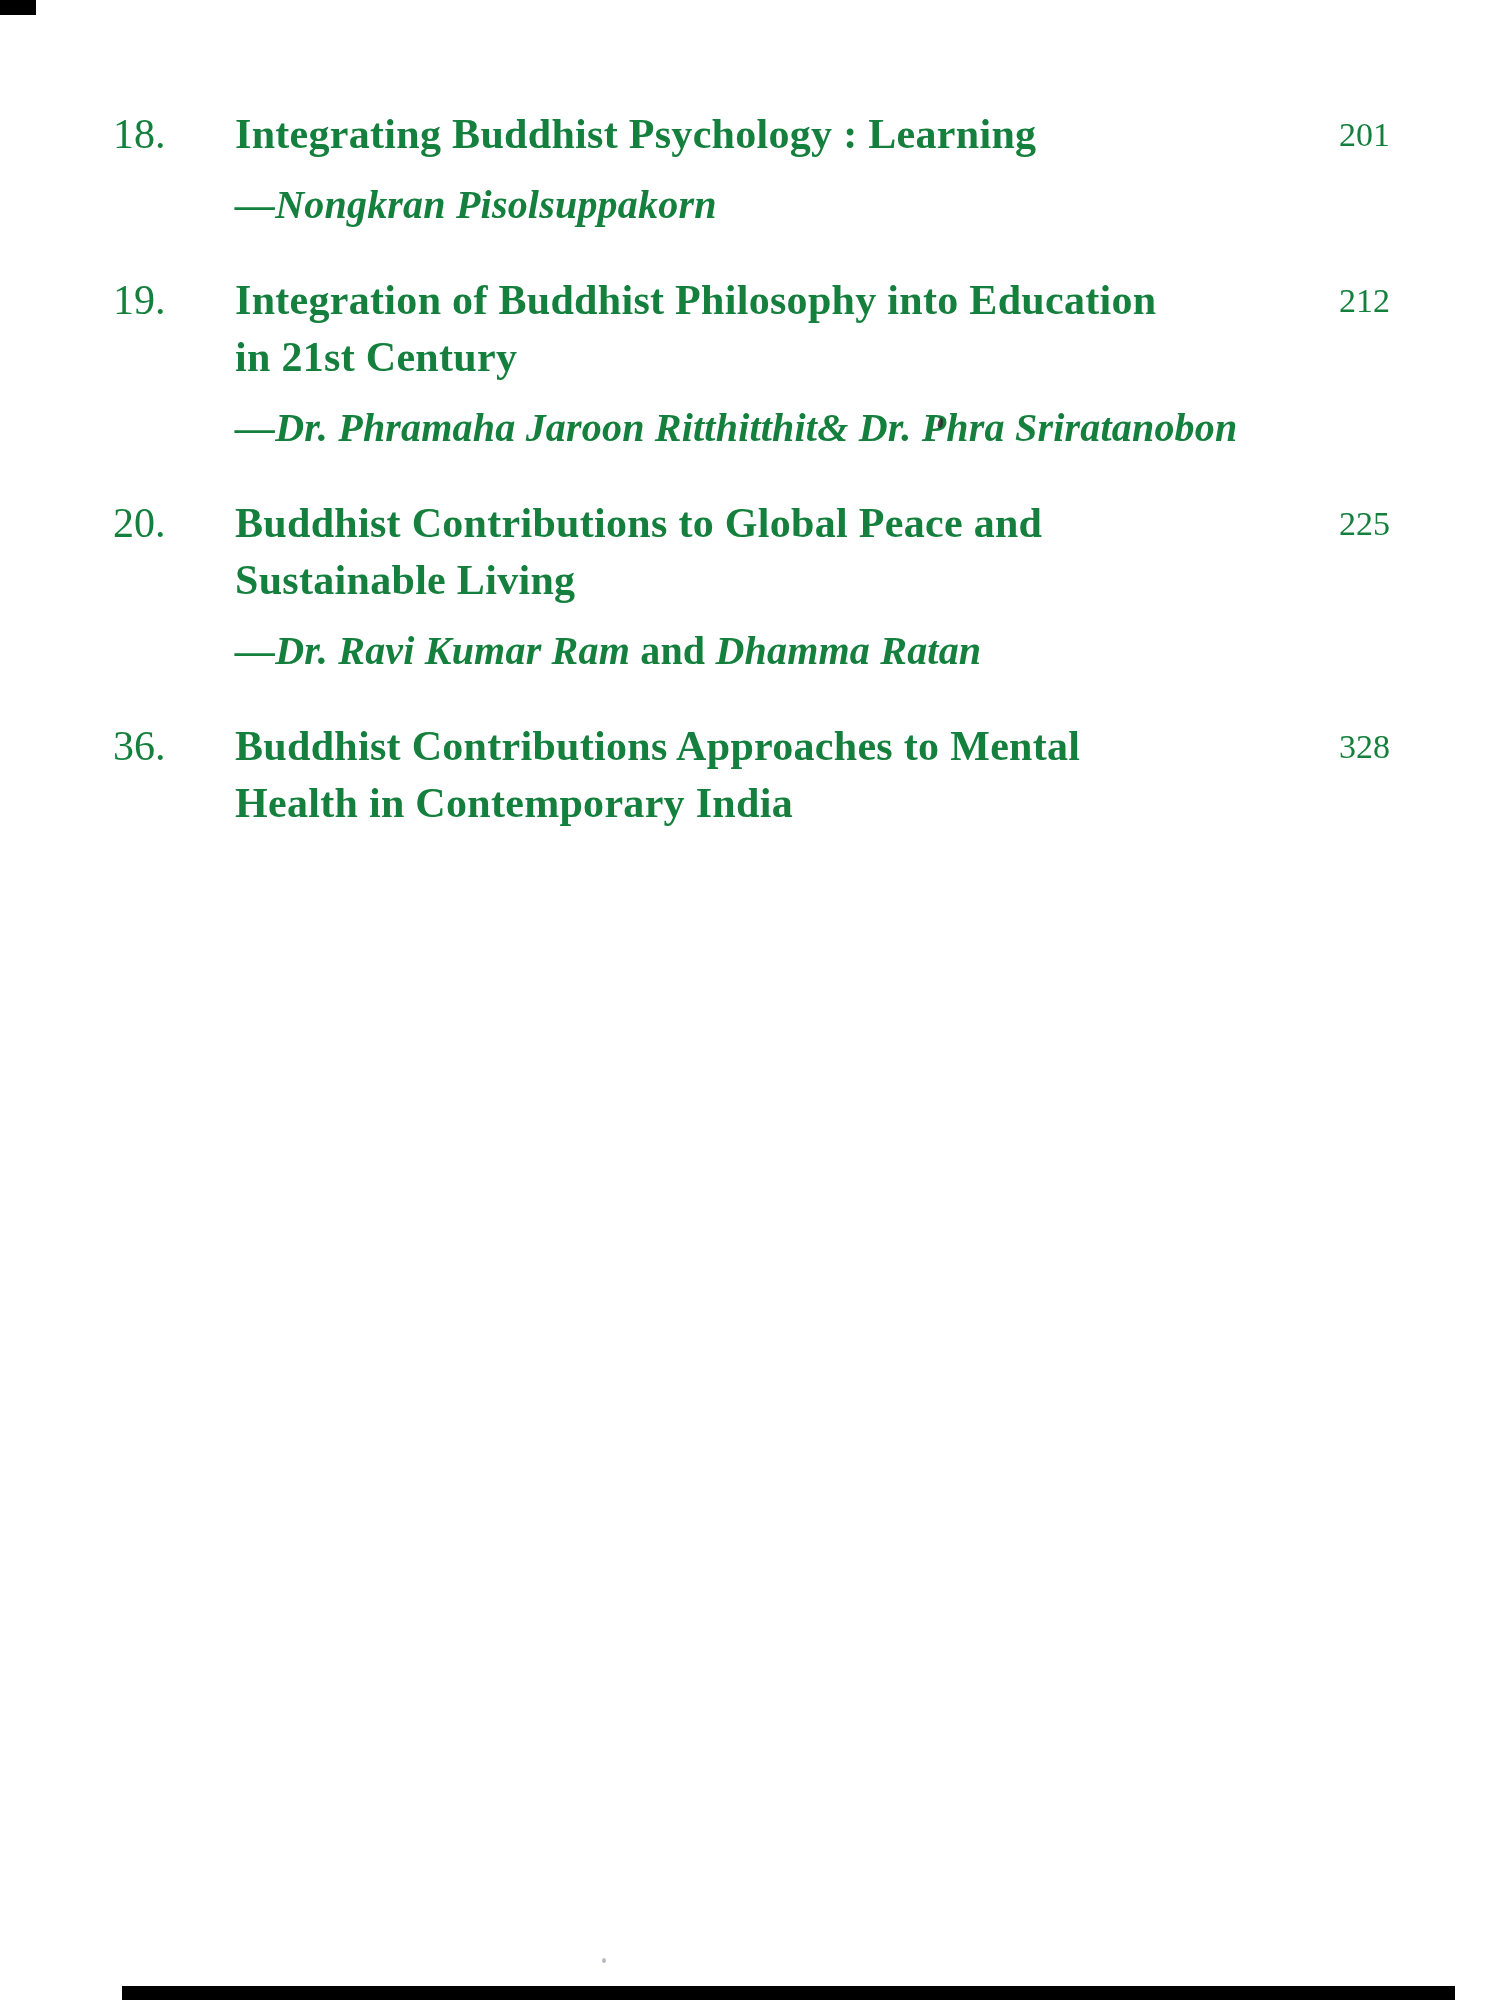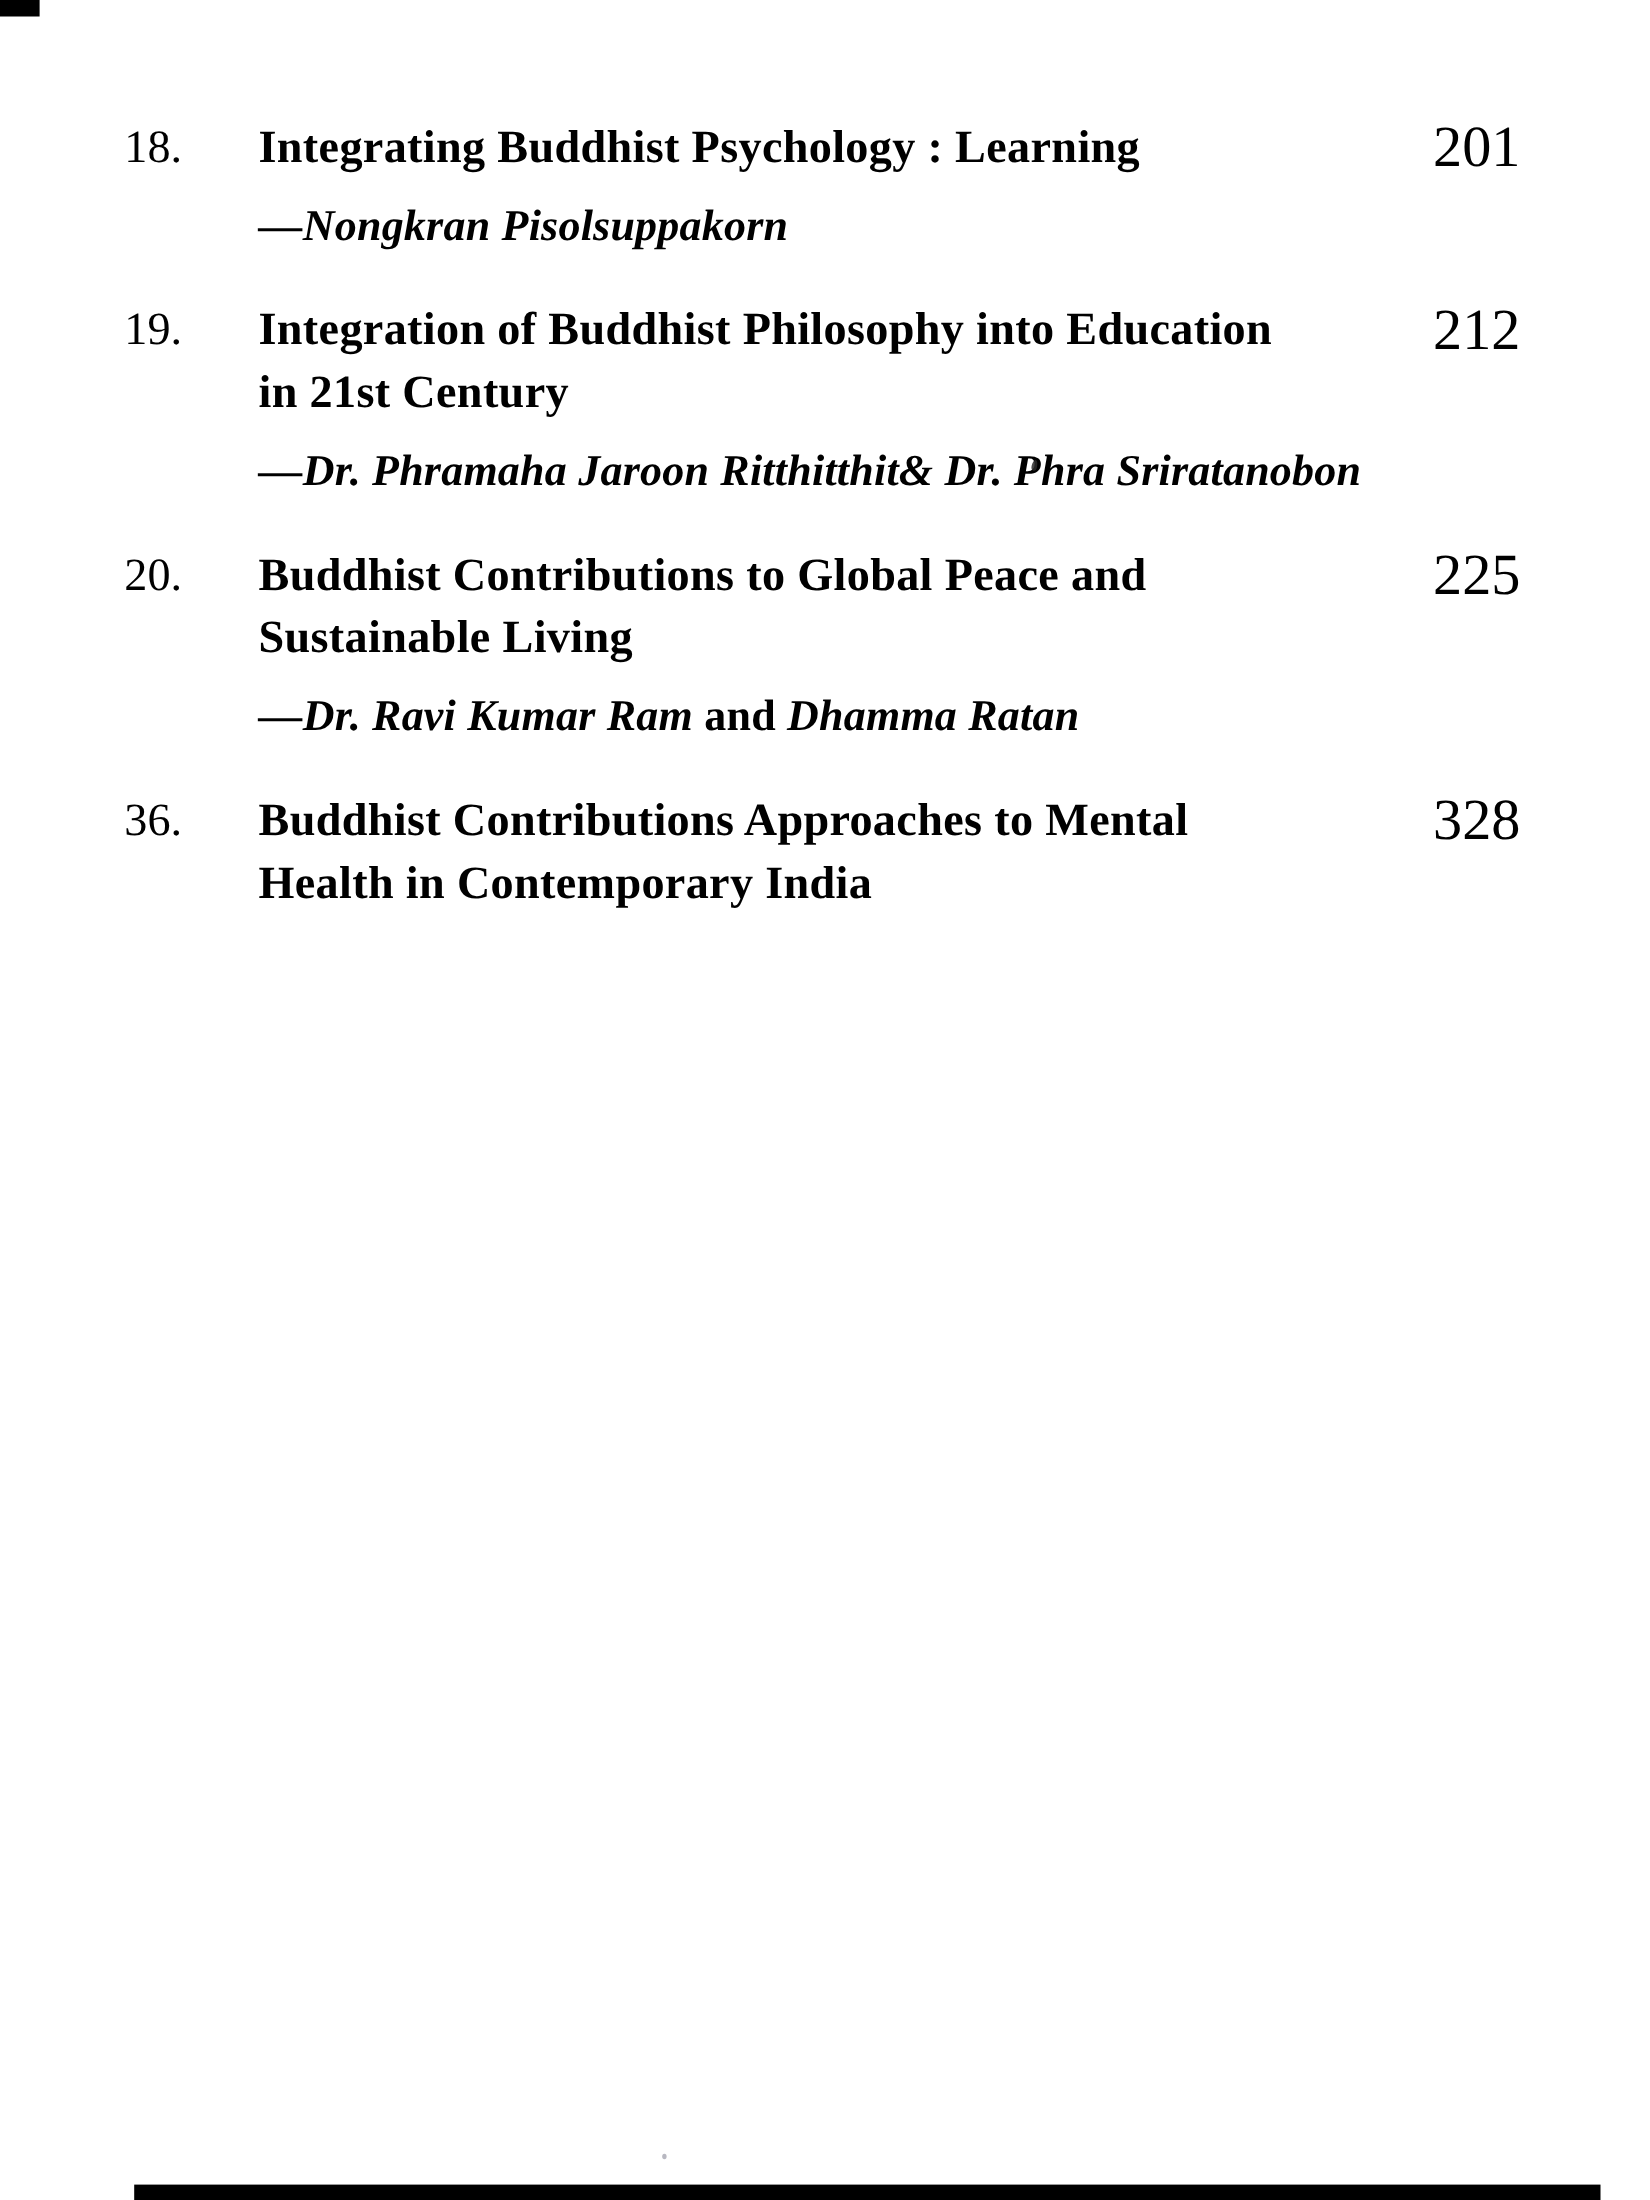--- a/index.html
+++ b/index.html
@@ -1,21 +1,21 @@
 <!DOCTYPE html>
 <html><head>
 <meta charset="utf-8">
 <style>
   html, body { margin: 0; padding: 0; background: #ffffff; }
   .page {
     position: relative;
     width: 1500px;
     height: 2000px;
     background: #ffffff;
-    color: #000000;
+    color: #15803d;
     font-family: "Liberation Serif", "DejaVu Serif", serif;
     overflow: hidden;
   }
   .content {
     position: absolute;
     top: 106px;
     left: 113px;
     right: 110px;
   }
   .entry { display: flex; align-items: flex-start; }
@@ -28,22 +28,22 @@
   .mid { flex: 1 1 auto; font-weight: bold; }
   .tline {
     font-size: 42px;
     line-height: 57px;
     letter-spacing: 0.3px;
     white-space: nowrap;
   }
   .pg {
     flex: 0 0 95px;
     width: 95px;
-    text-align: center;
-    font-size: 53px;
+    text-align: right;
+    font-size: 34px;
     line-height: 57px;
   }
   .author {
     font-size: 40px;
     line-height: 55px;
     font-style: italic;
     letter-spacing: 0.2px;
     margin: 14px 0 40px 0;
     white-space: nowrap;
   }

